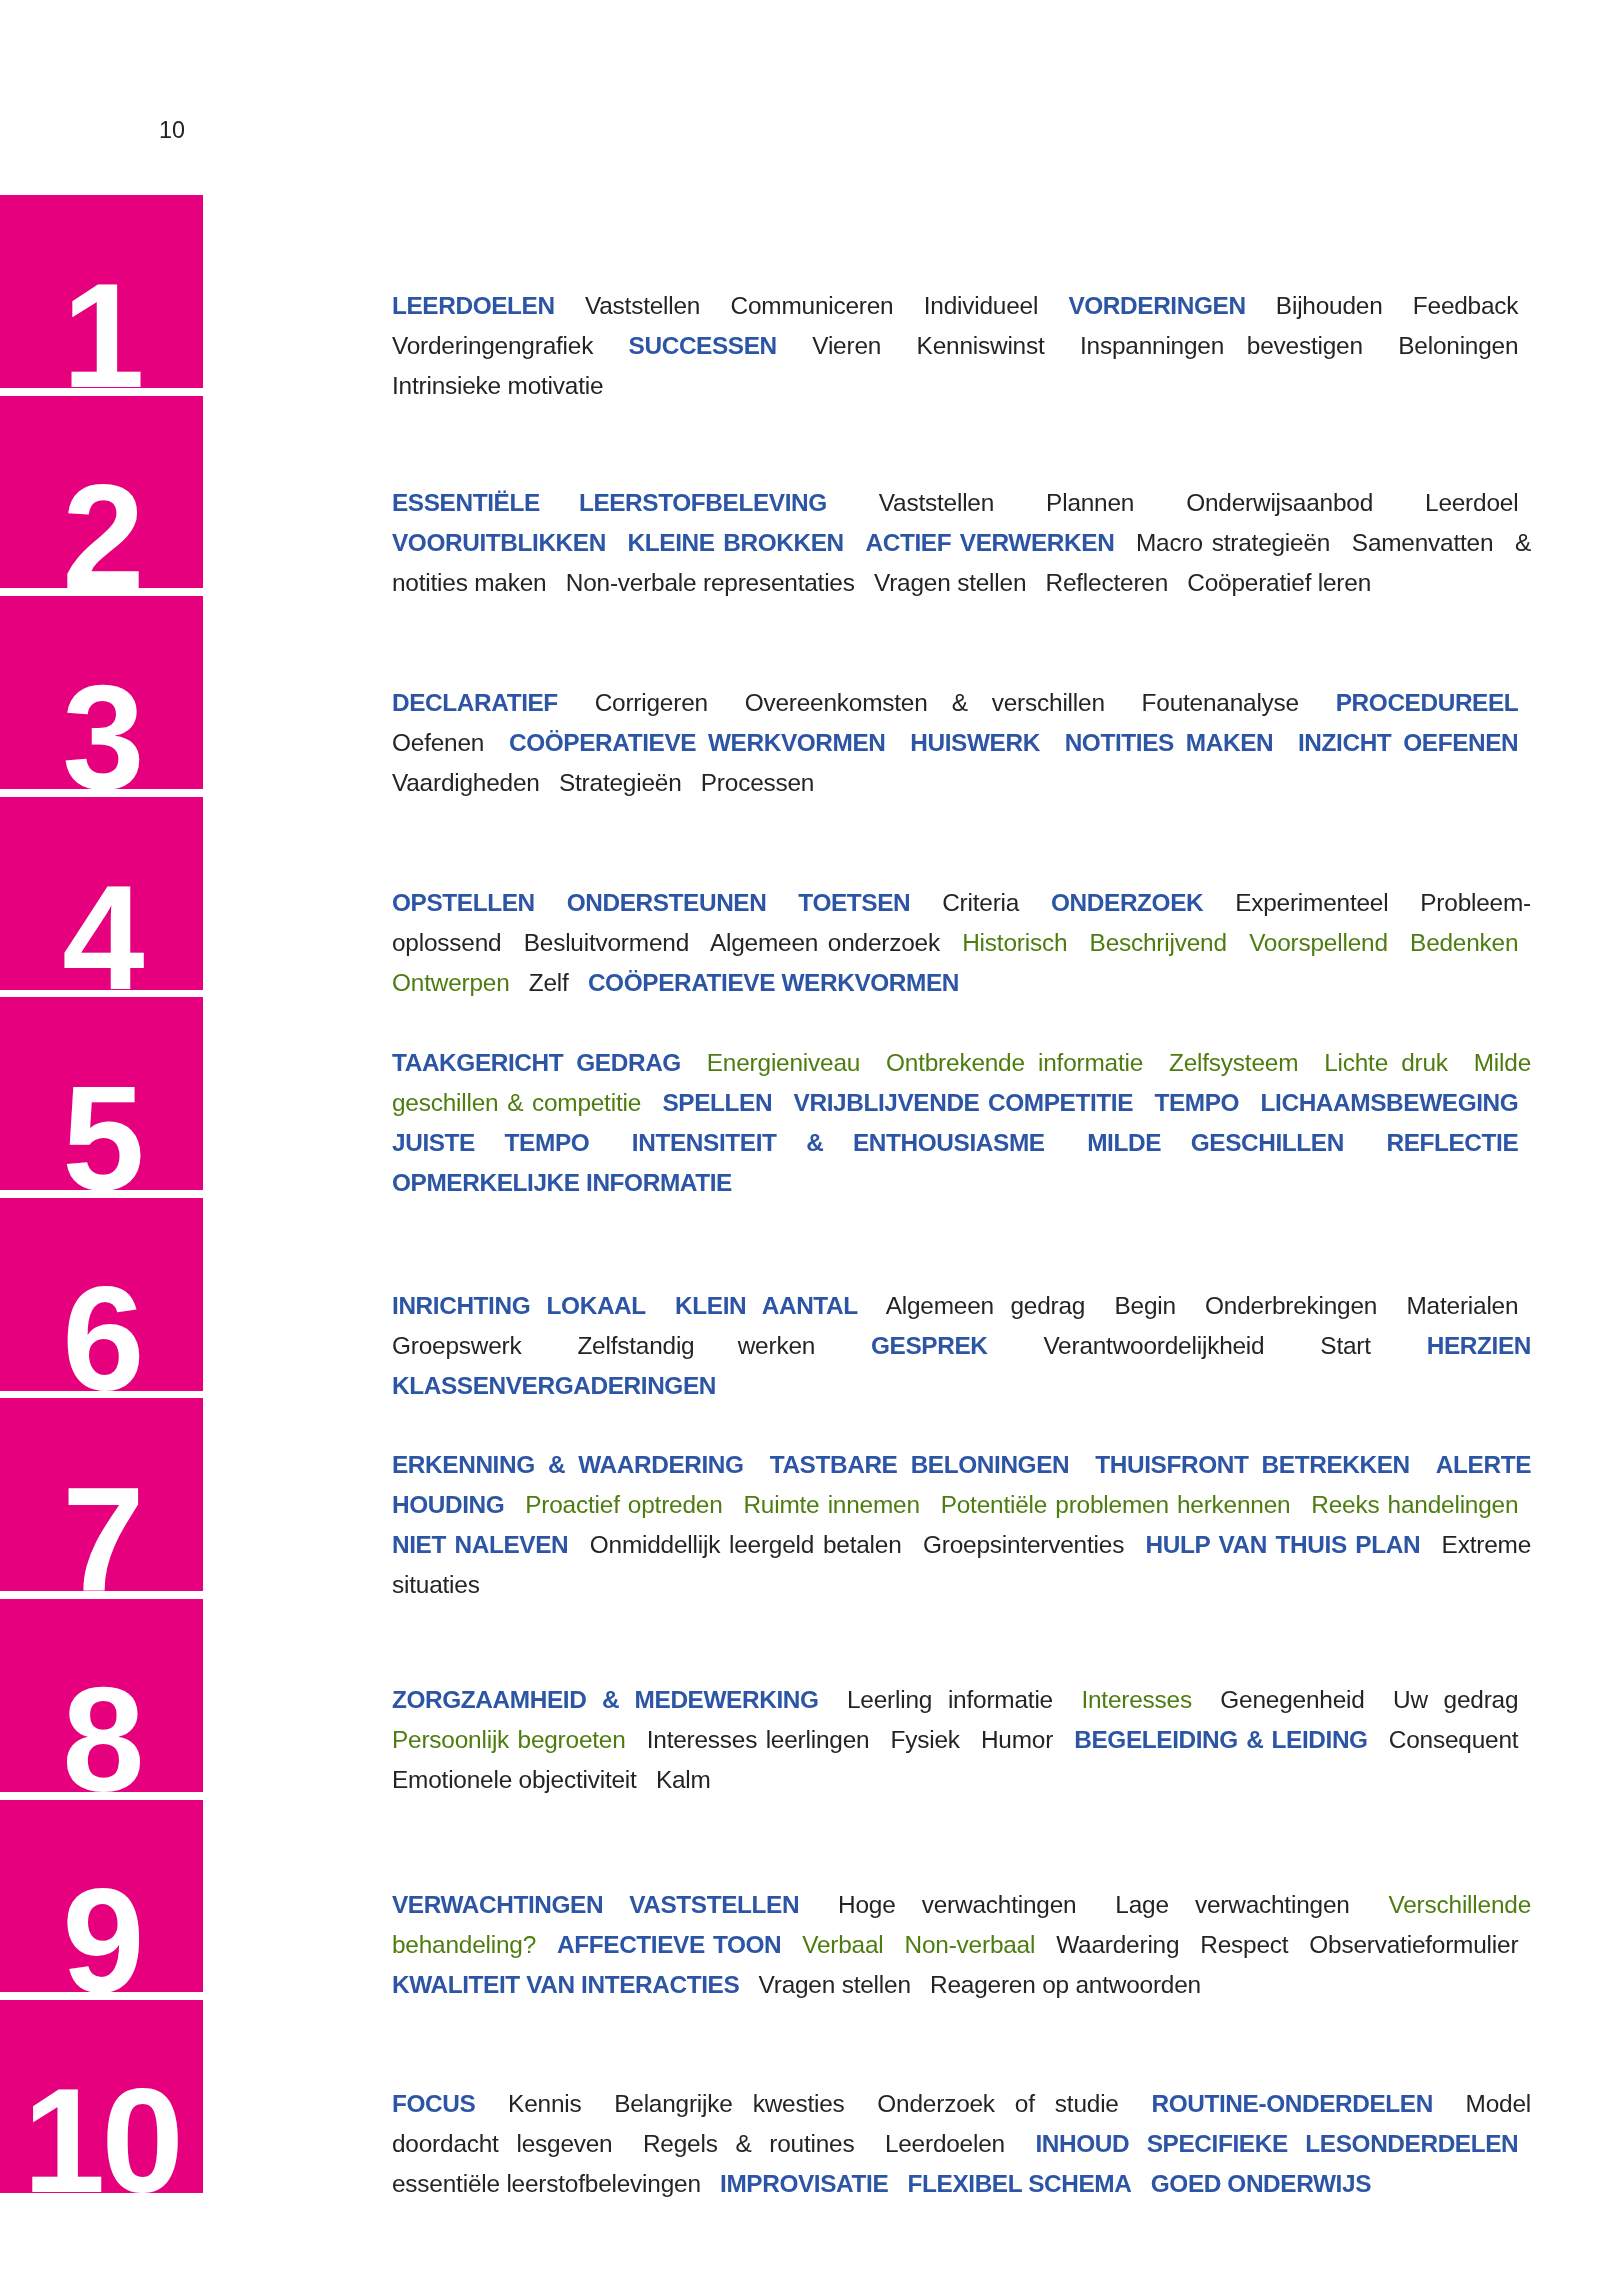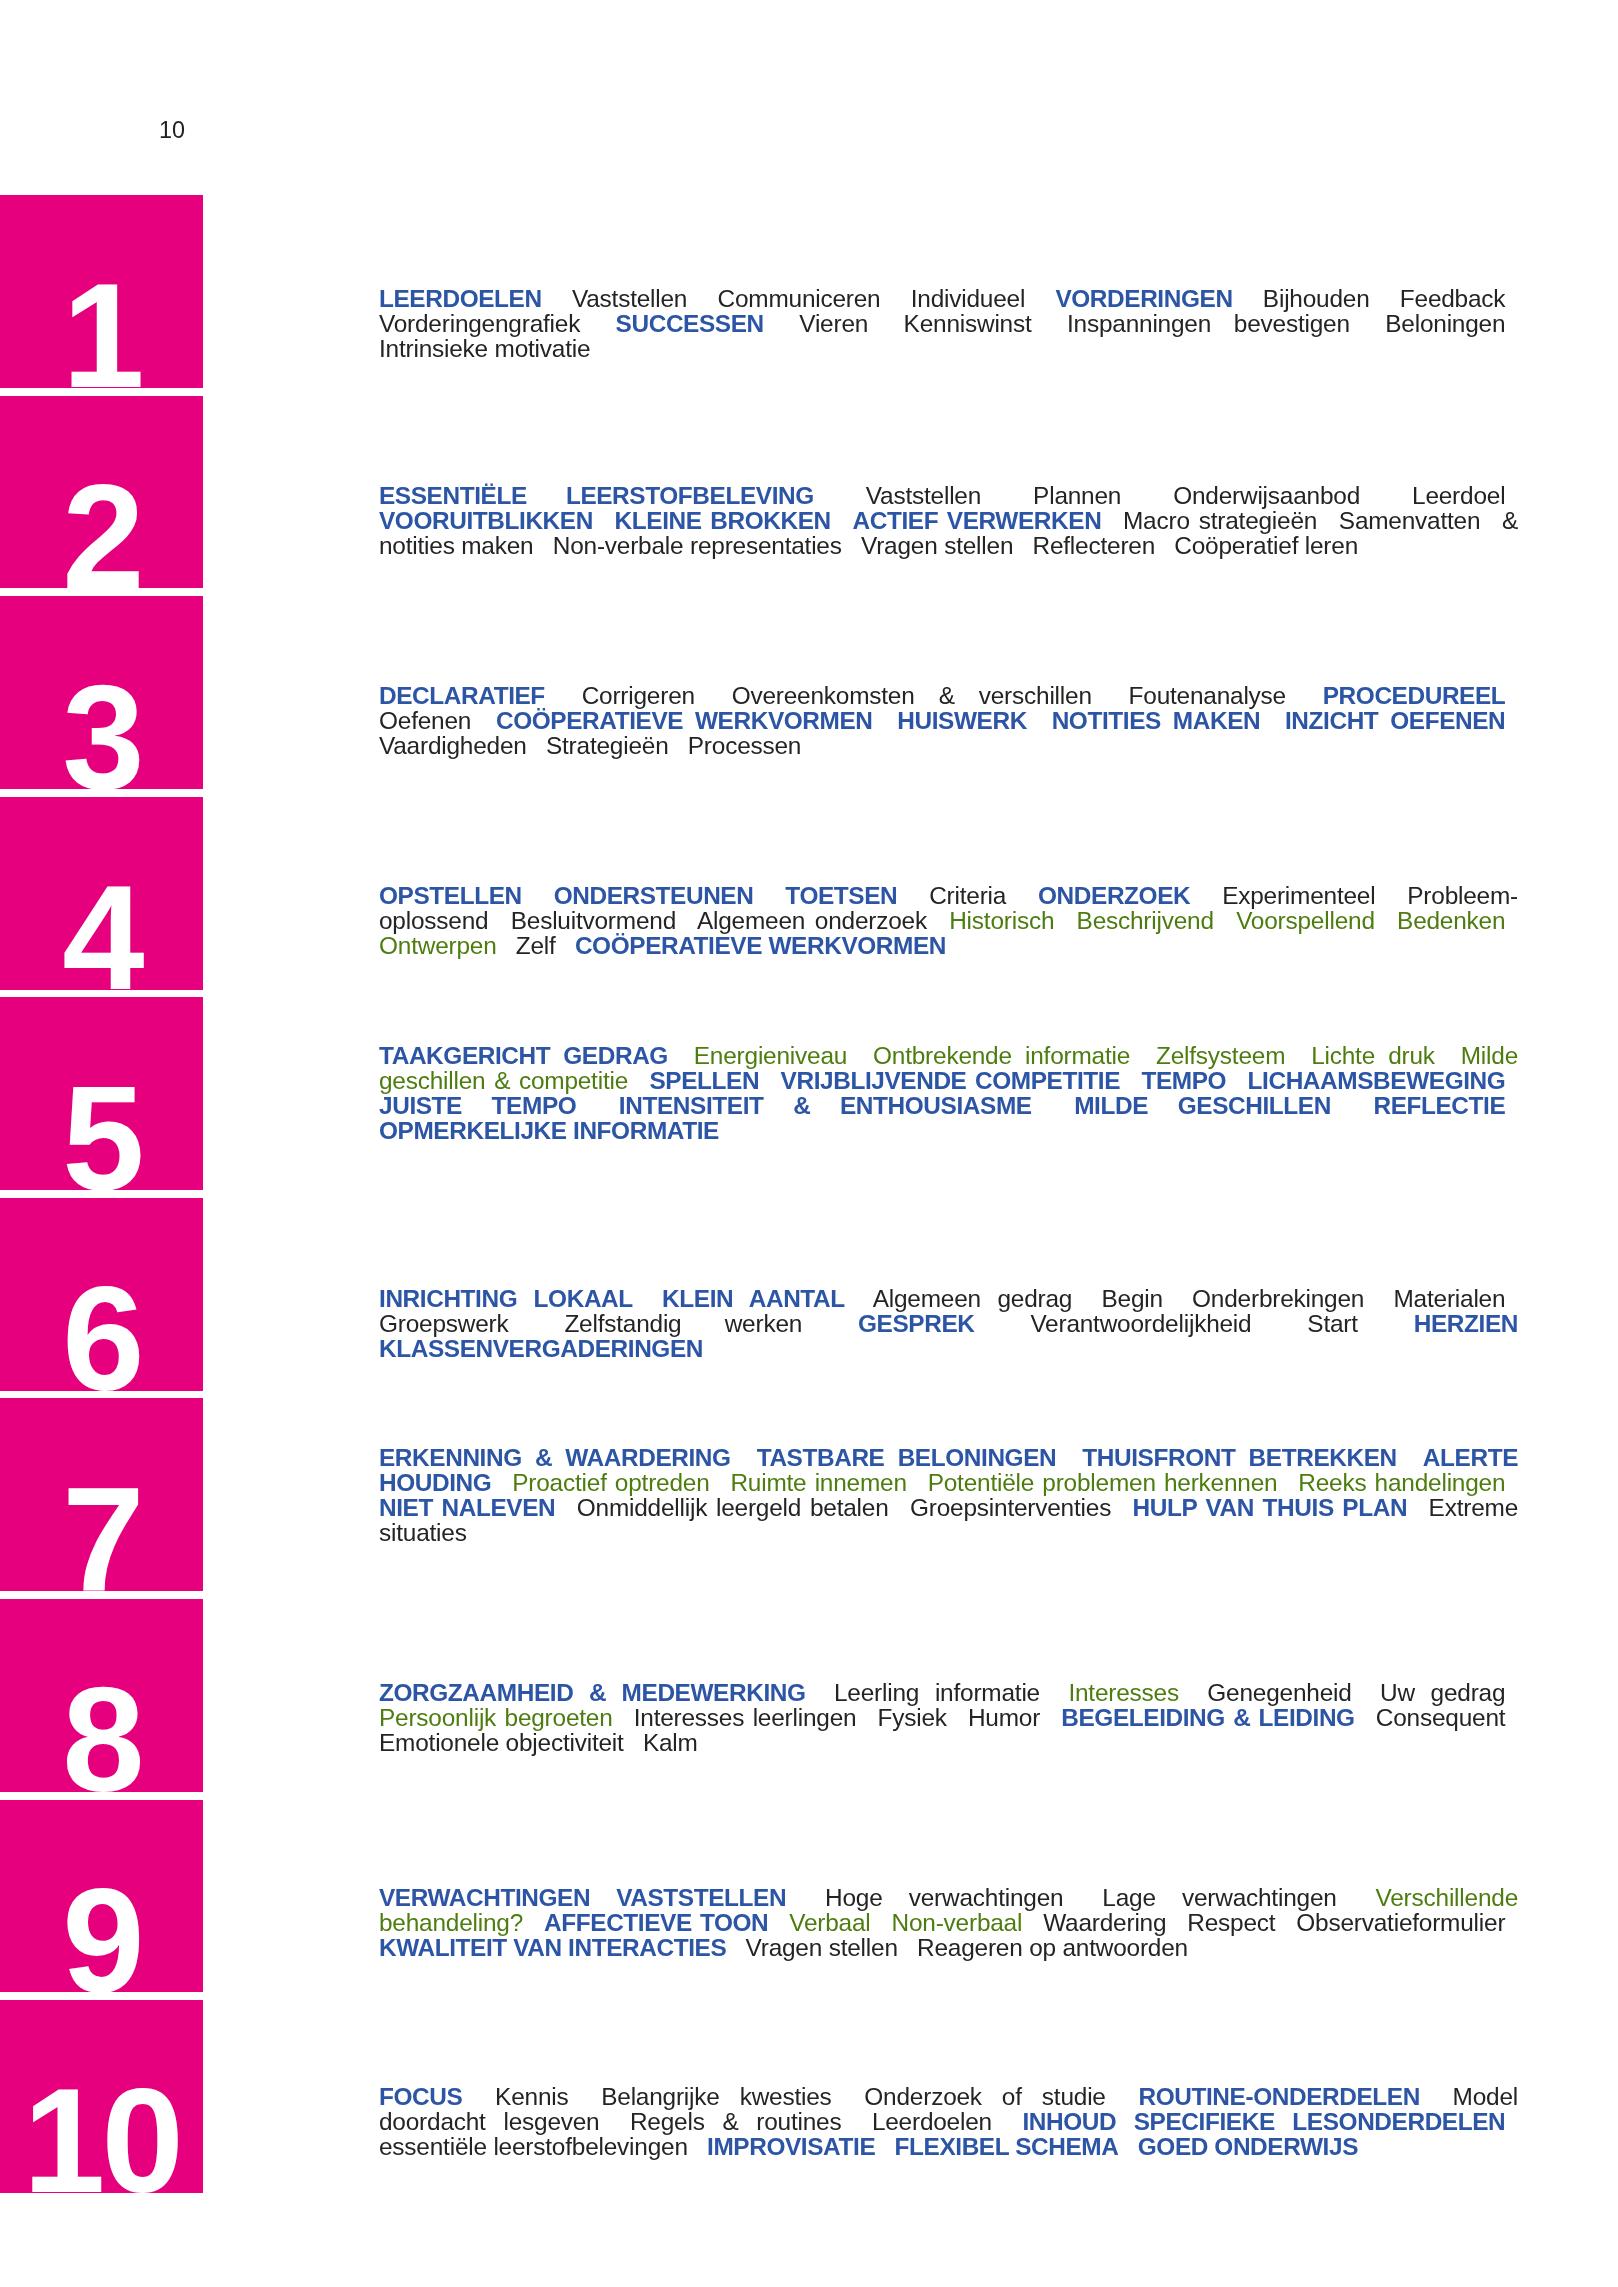--- a/index.html
+++ b/index.html
@@ -29,23 +29,23 @@
   .num-block .num{
     color:#ffffff;
     font-weight:bold;
     font-size:148px;
     line-height:0.78;
     margin-bottom:-5.9px;
     letter-spacing:-3.9px;
   }
   
   .block{
-    position:absolute;left:379px;width:1139px;
+    position:absolute;left:392px;width:1139px;
     text-align:justify;
-    font-size:24.4px;line-height:25px;
+    font-size:24.4px;line-height:40px;
     letter-spacing:-0.2px;
   }
   .seg{margin-right:12.7px;}
   .seg.b{color:var(--blue);font-weight:bold;letter-spacing:-0.4px;}
   .seg.d{color:#242422;}
   .seg.g{color:#4d7c0f;}
 </style>
 </head>
 <body>
 

